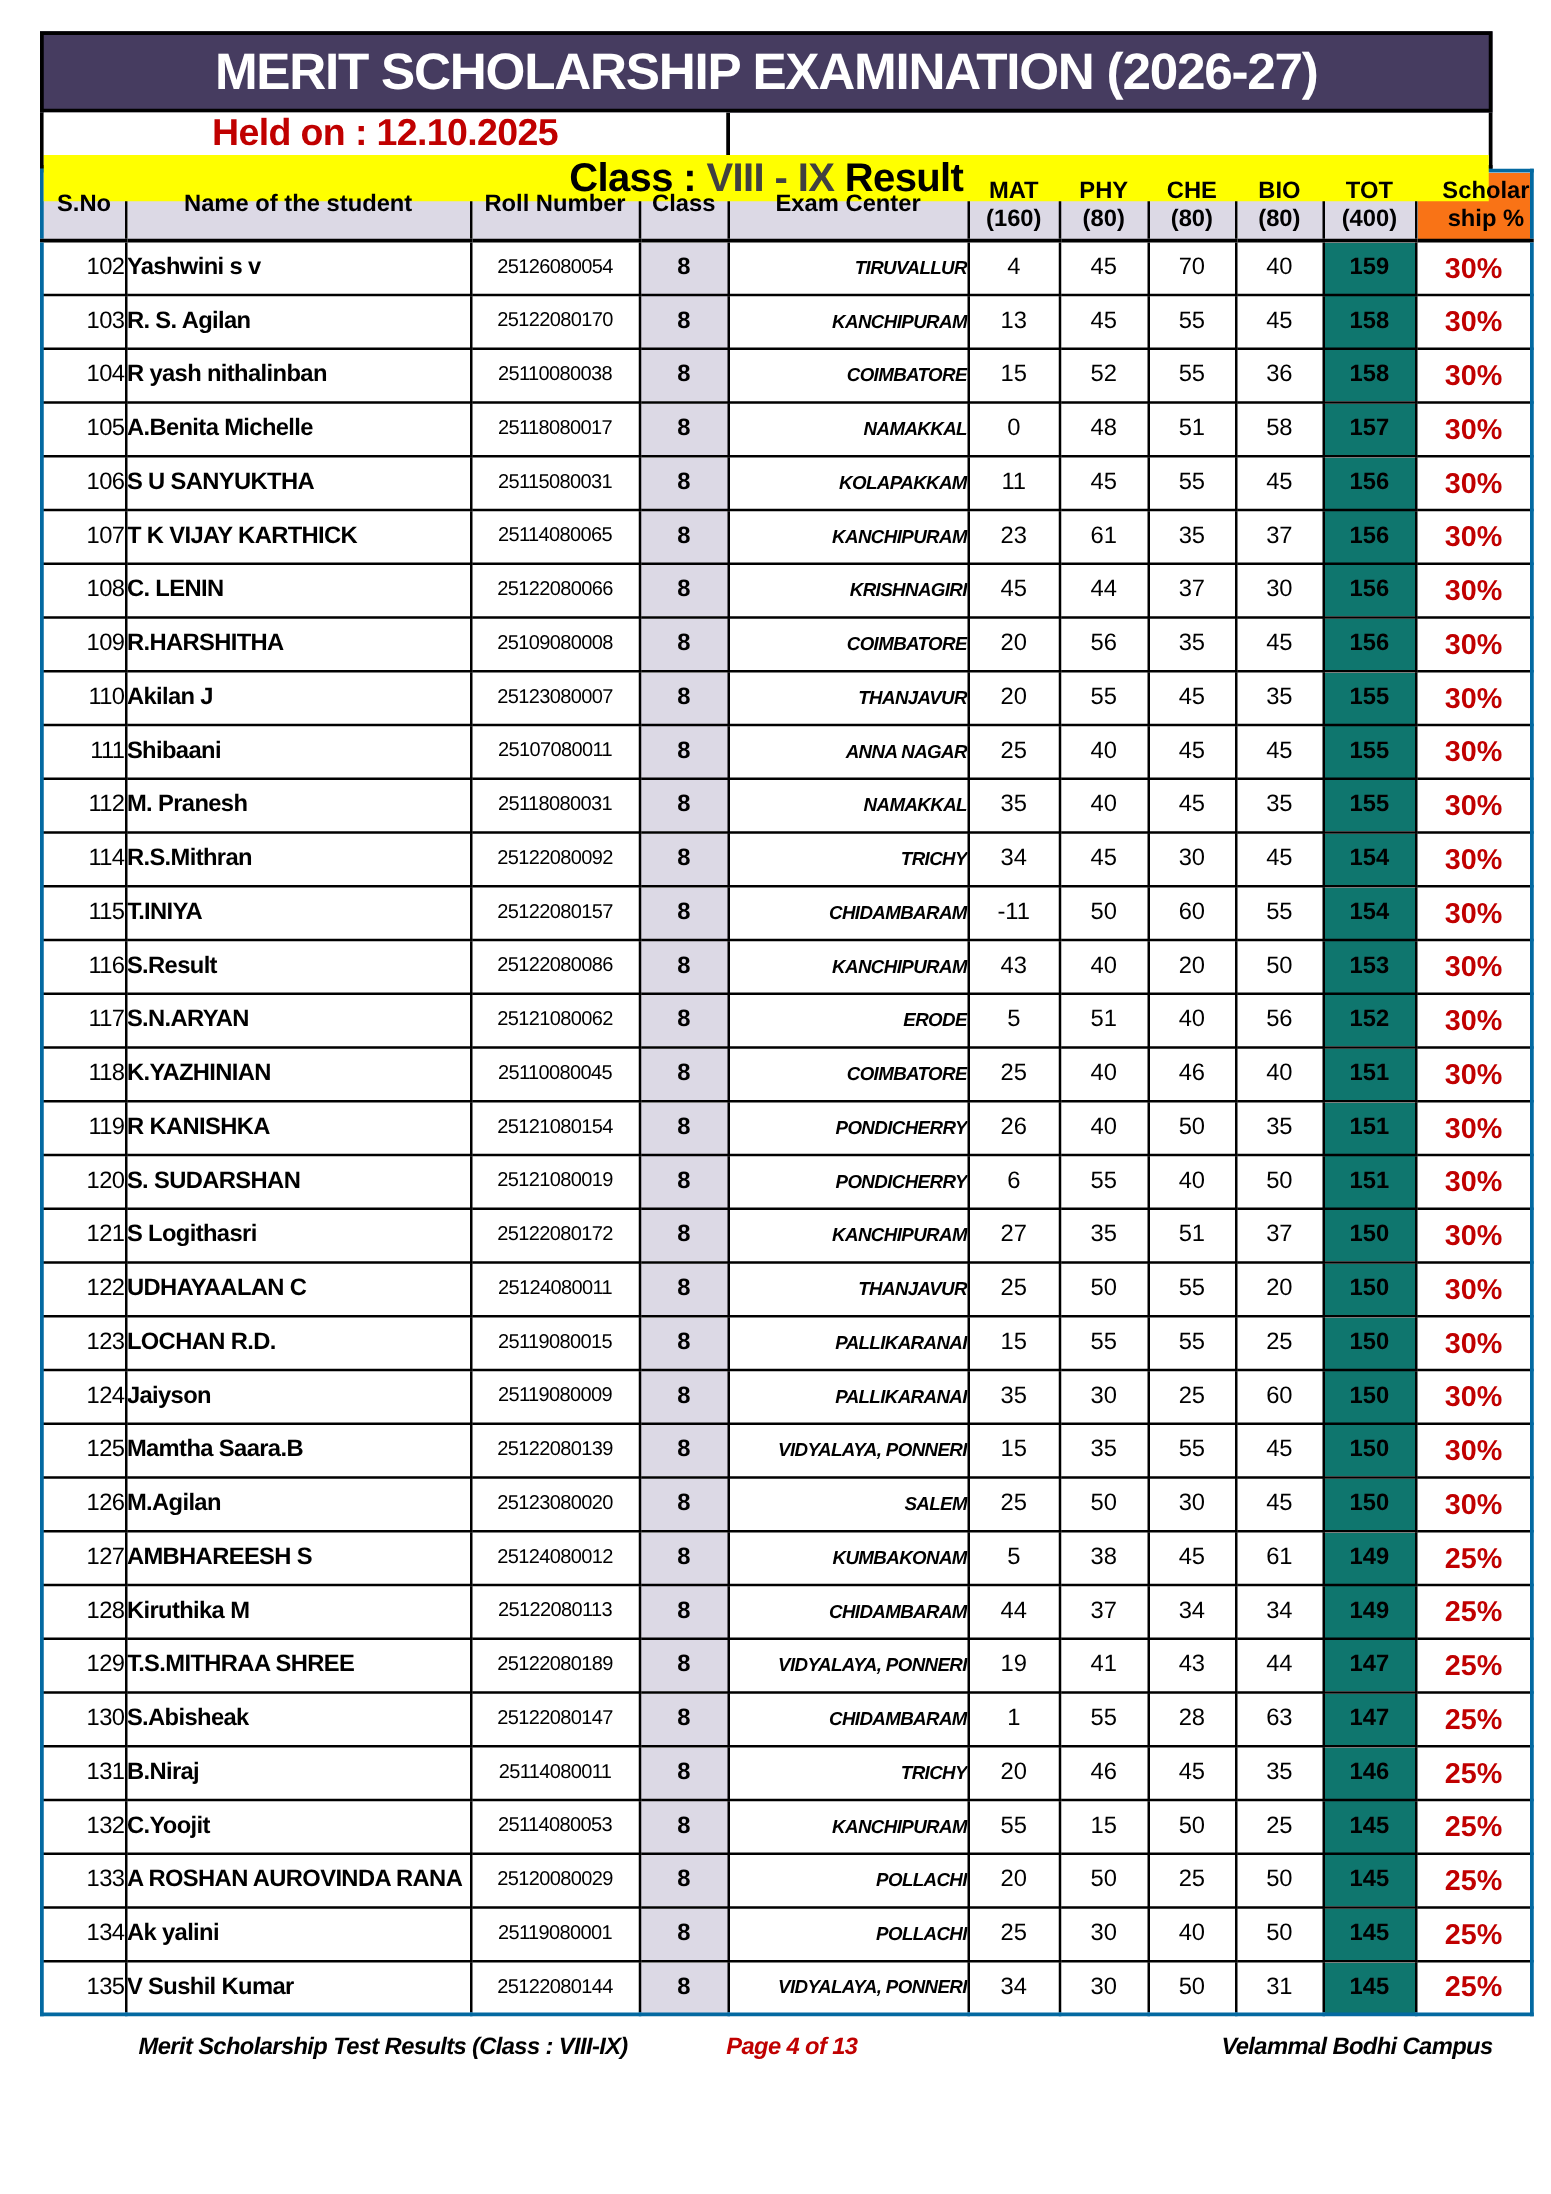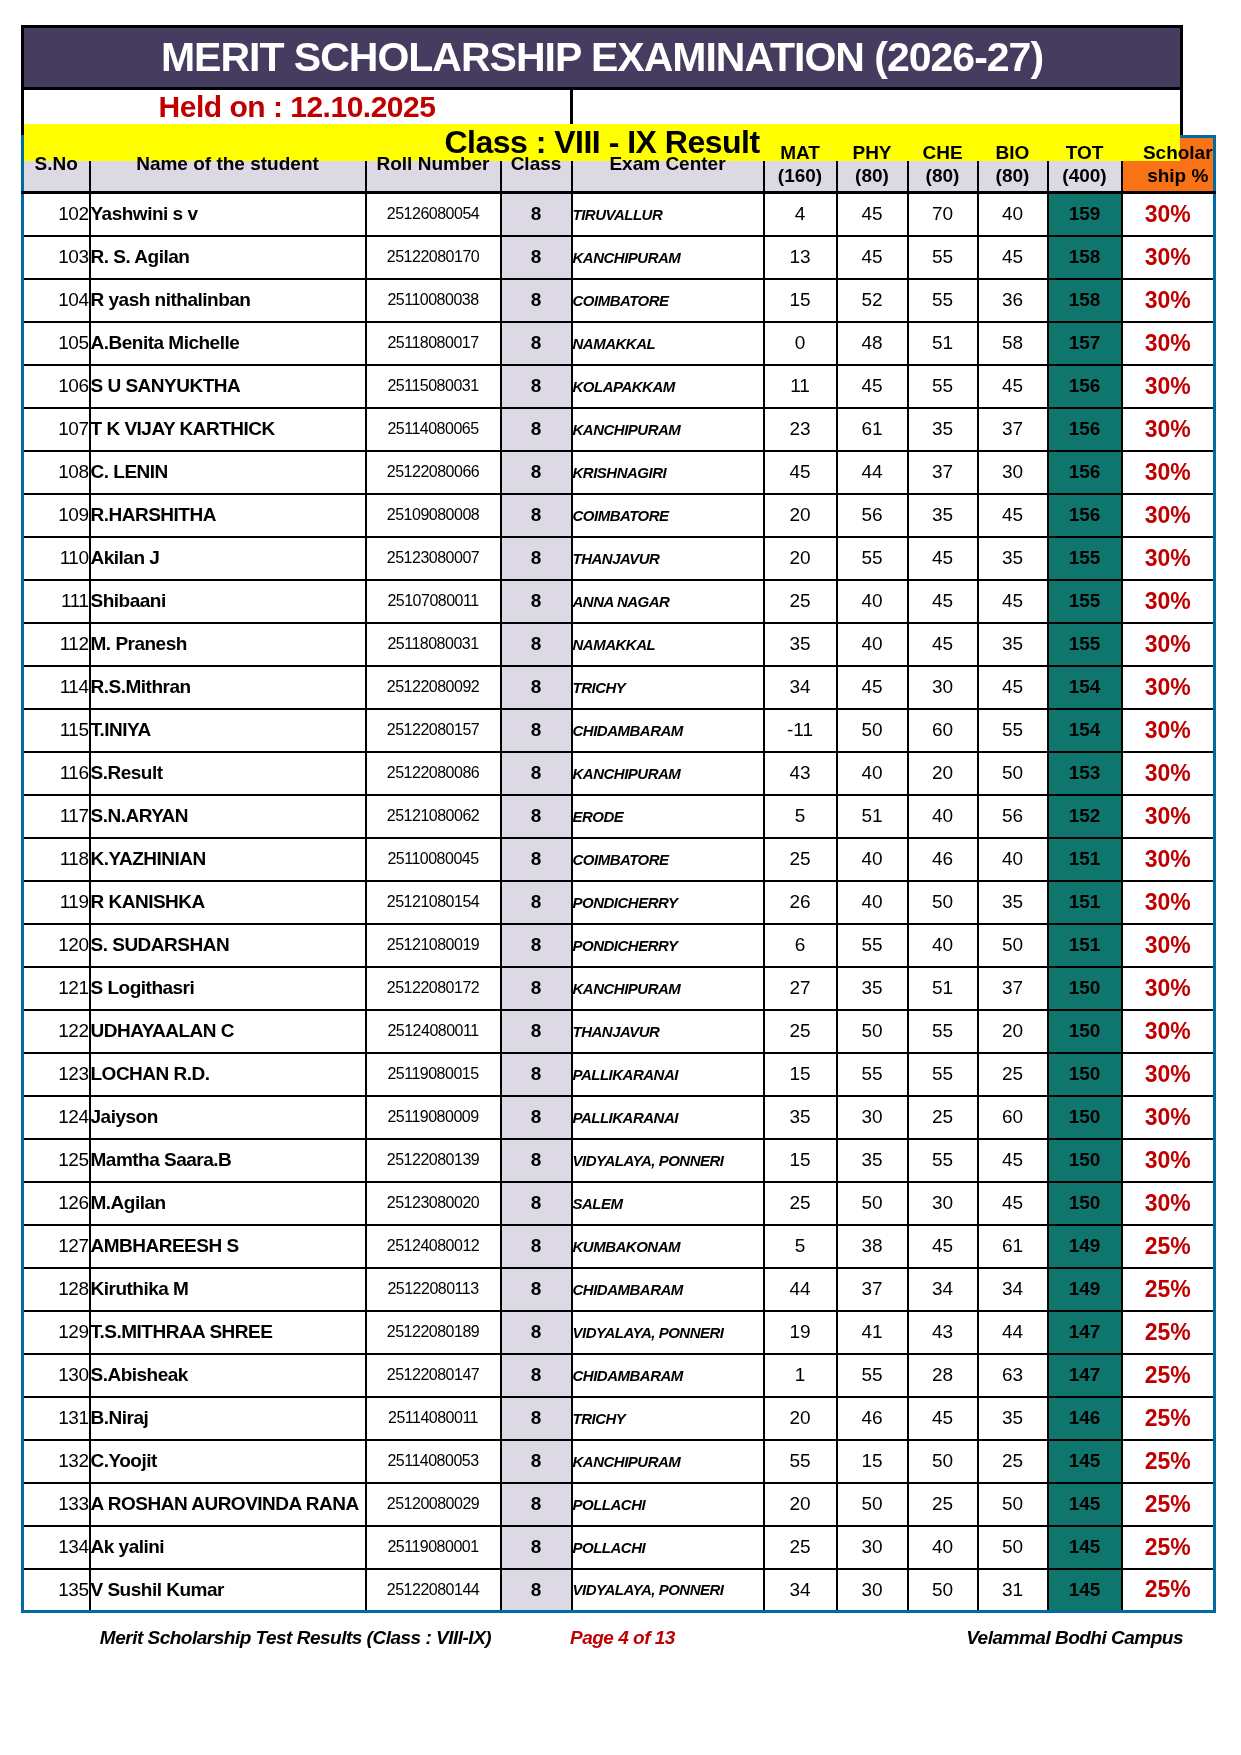--- a/index.html
+++ b/index.html
@@ -3,21 +3,21 @@
 <meta charset="utf-8">
 <style>
   * { margin:0; padding:0; box-sizing:border-box; }
   html,body { background:#ffffff; }
   body {
     width:1241px; height:1755px;
     font-family:"Liberation Sans", sans-serif;
     position:relative;
     color:#000;
   }
-  .sheet { position:absolute; left:21px; top:25px; width:1162px; }
+  .sheet { position:absolute; left:32px; top:25px; width:1162px; }
 
   
   .title-bar {
     height:65px;
     background:#463C60;
     border:3px solid #000;
     display:flex; align-items:center; justify-content:center;
   }
   .title-bar span {
     color:#fff; font-weight:bold; font-size:41px;
@@ -33,21 +33,21 @@
     width:549px; background:#fff;
     border-right:3px solid #000;
     display:flex; align-items:center; justify-content:center;
   }
   .held-on span { color:#C00000; font-weight:bold; font-size:30px; letter-spacing:-0.5px; }
   .class-result {
     flex:1; background:#FFFF00;
     display:flex; align-items:center; justify-content:center;
     font-weight:bold; font-size:32px; letter-spacing:-0.5px; white-space:pre;
   }
-  .class-result .red { color:#000000; }
+  .class-result .red { color:#404040; }
 
   
   table.results {
     width:1192px; table-layout:fixed; border-collapse:collapse;
     border:3px solid #0369a1;
   }
   table.results th, table.results td {
     border:2px solid #000;
     overflow:hidden; white-space:nowrap;
     padding:0;
@@ -58,21 +58,21 @@
     text-align:center; vertical-align:middle; line-height:1.2;
     border-bottom:3px solid #000 !important;
   }
   thead th.h-sch { background:#f97316;padding-left:20px; }
   tbody tr { height:43px; }
   tbody td { vertical-align:middle; font-size:19px; background:#fff; }
   td.c-sno   { text-align:right; padding-right:11px; letter-spacing:-0.5px; }
   td.c-name  { text-align:left; padding-left:6px; font-weight:bold; font-size:19px; letter-spacing:-0.5px; }
   td.c-roll  { text-align:center; font-size:16px; letter-spacing:-0.5px; }
   td.c-class { text-align:center; font-weight:bold; background:#DCD9E5; }
-  td.c-center{ text-align:left; font-weight:bold; font-style:italic; font-size:15px; letter-spacing:-0.5px; }
+  td.c-center{ text-align:right; font-weight:bold; font-style:italic; font-size:15px; letter-spacing:-0.5px; }
   td.c-score { text-align:center; }
   td.c-tot   { text-align:center; font-weight:bold; background:#0f766e; }
   td.c-sch   { text-align:center; font-weight:bold; font-size:23px; color:#C00000;margin-top:20px; }
 
   
   .footer {
     margin-top:14px;
     display:flex; align-items:baseline;
     font-weight:bold; font-style:italic; font-size:19px;
     letter-spacing:-0.5px;

